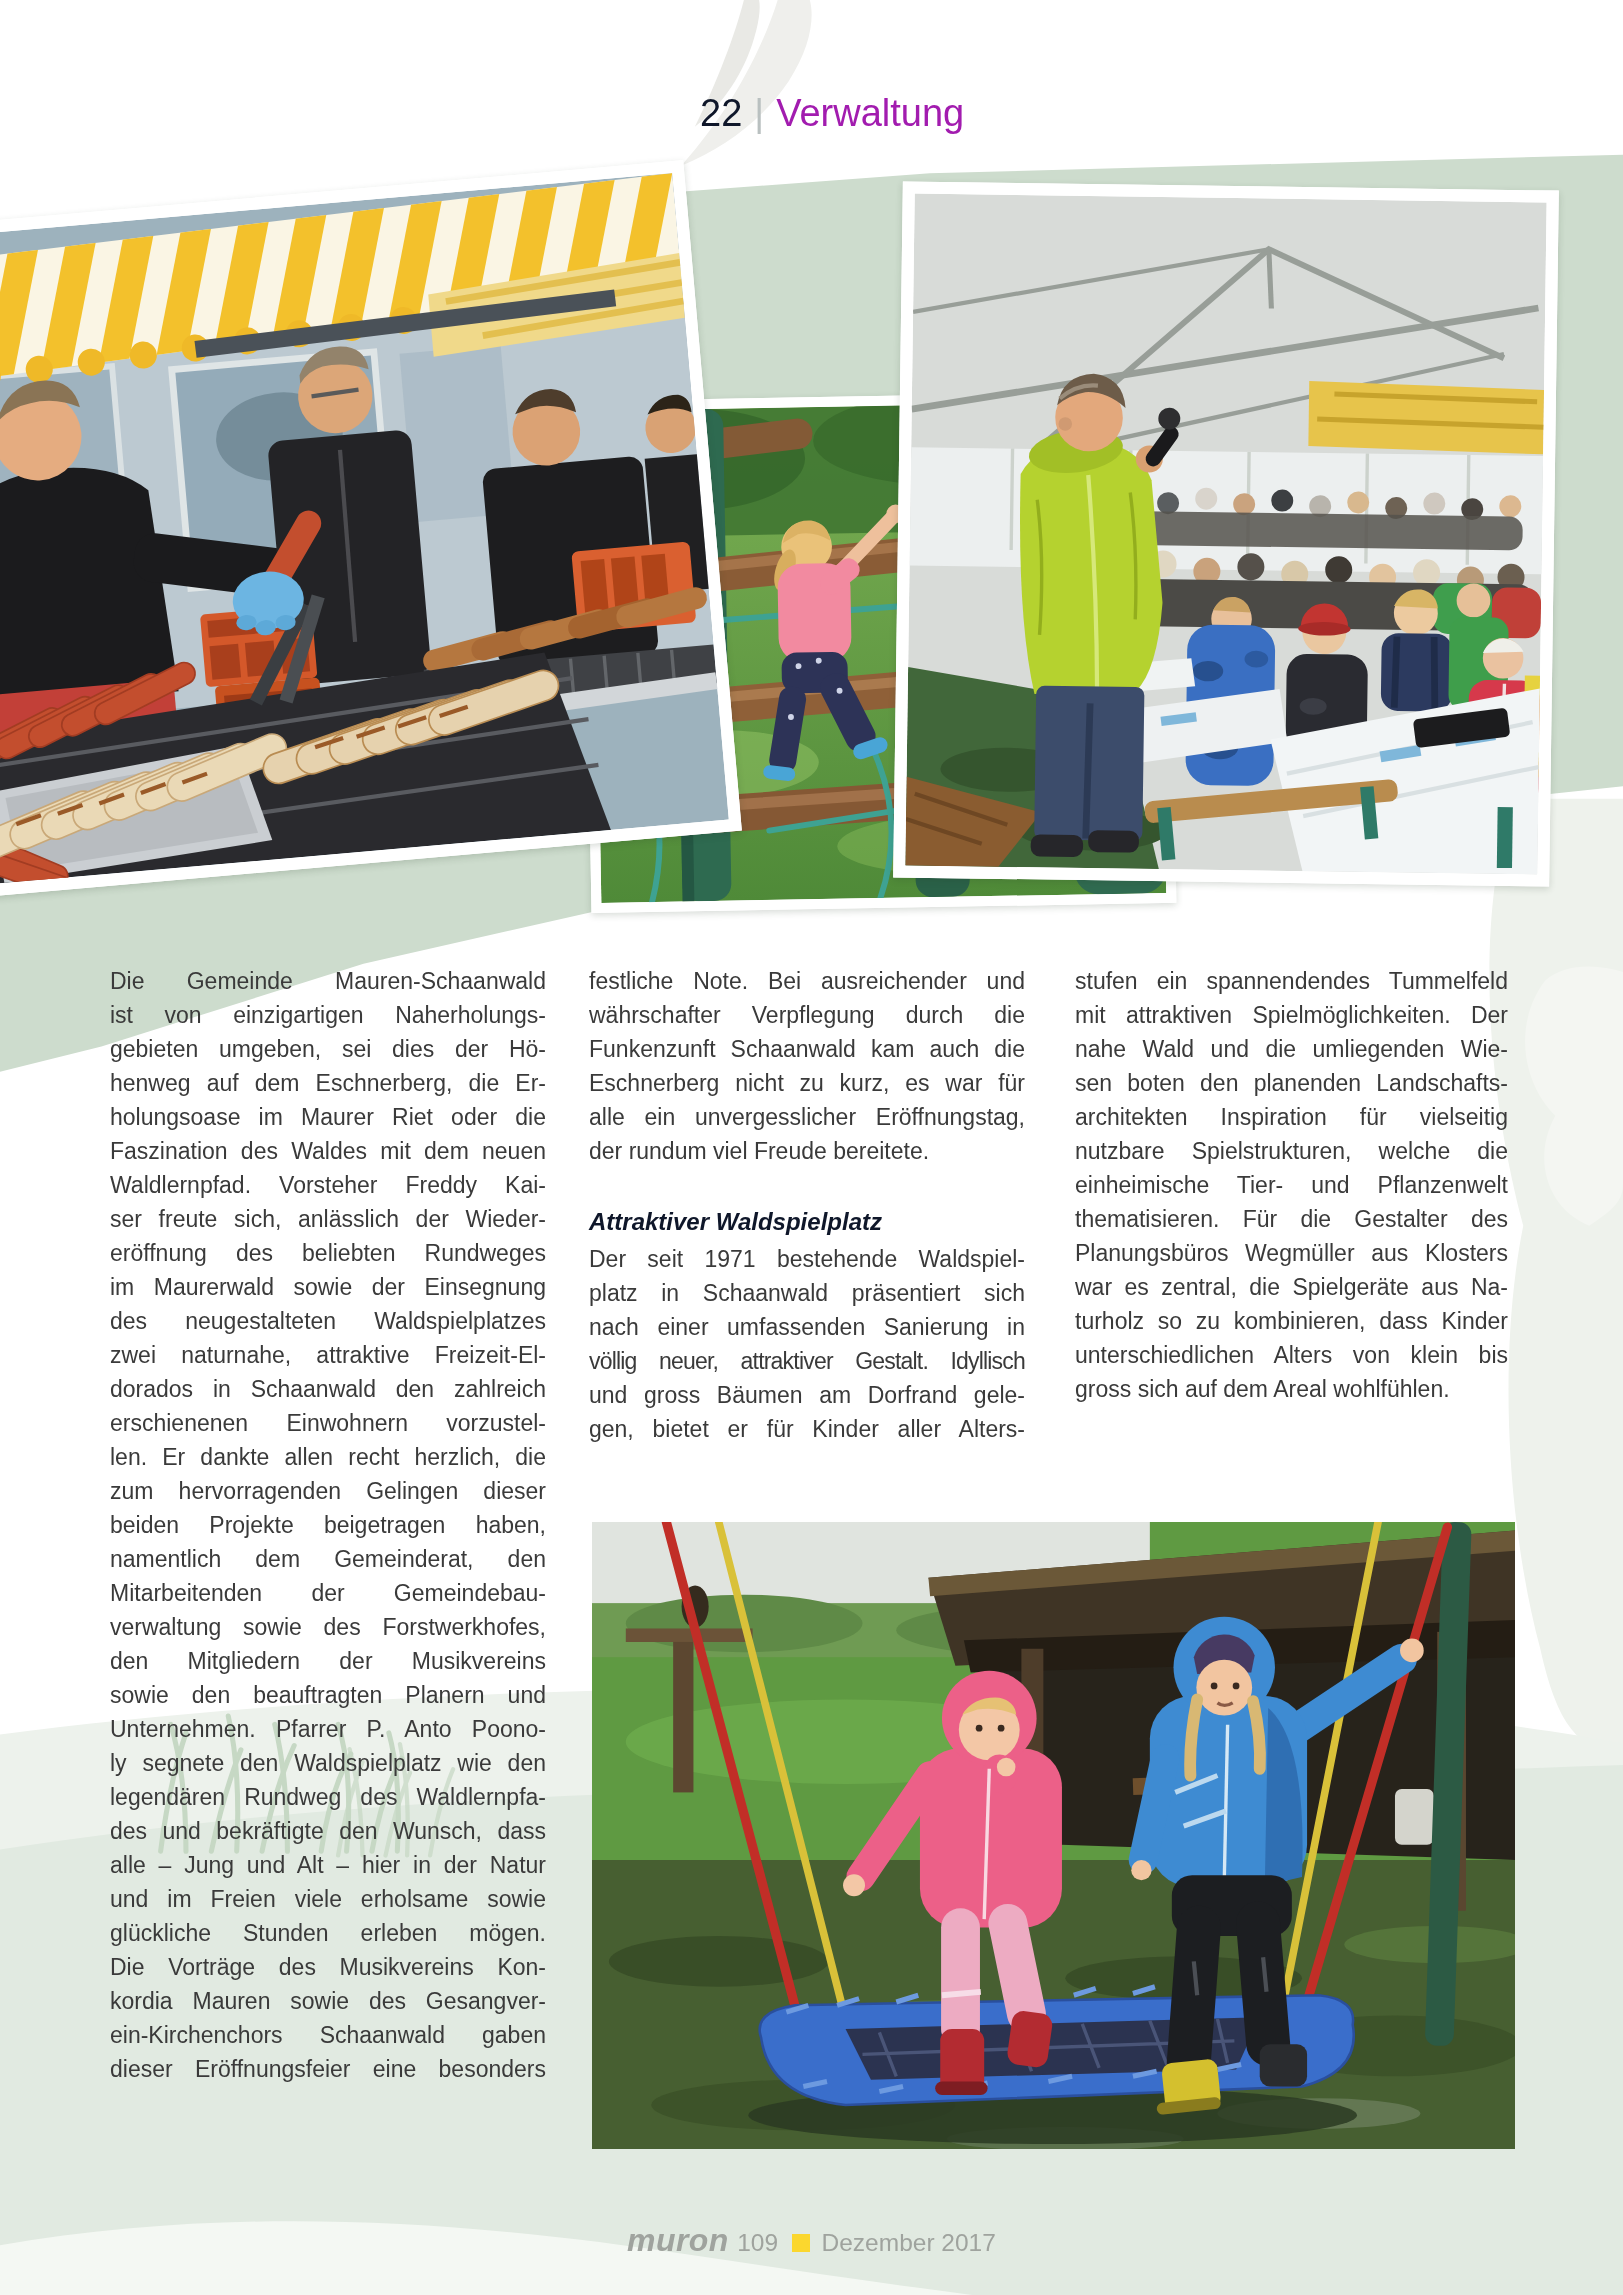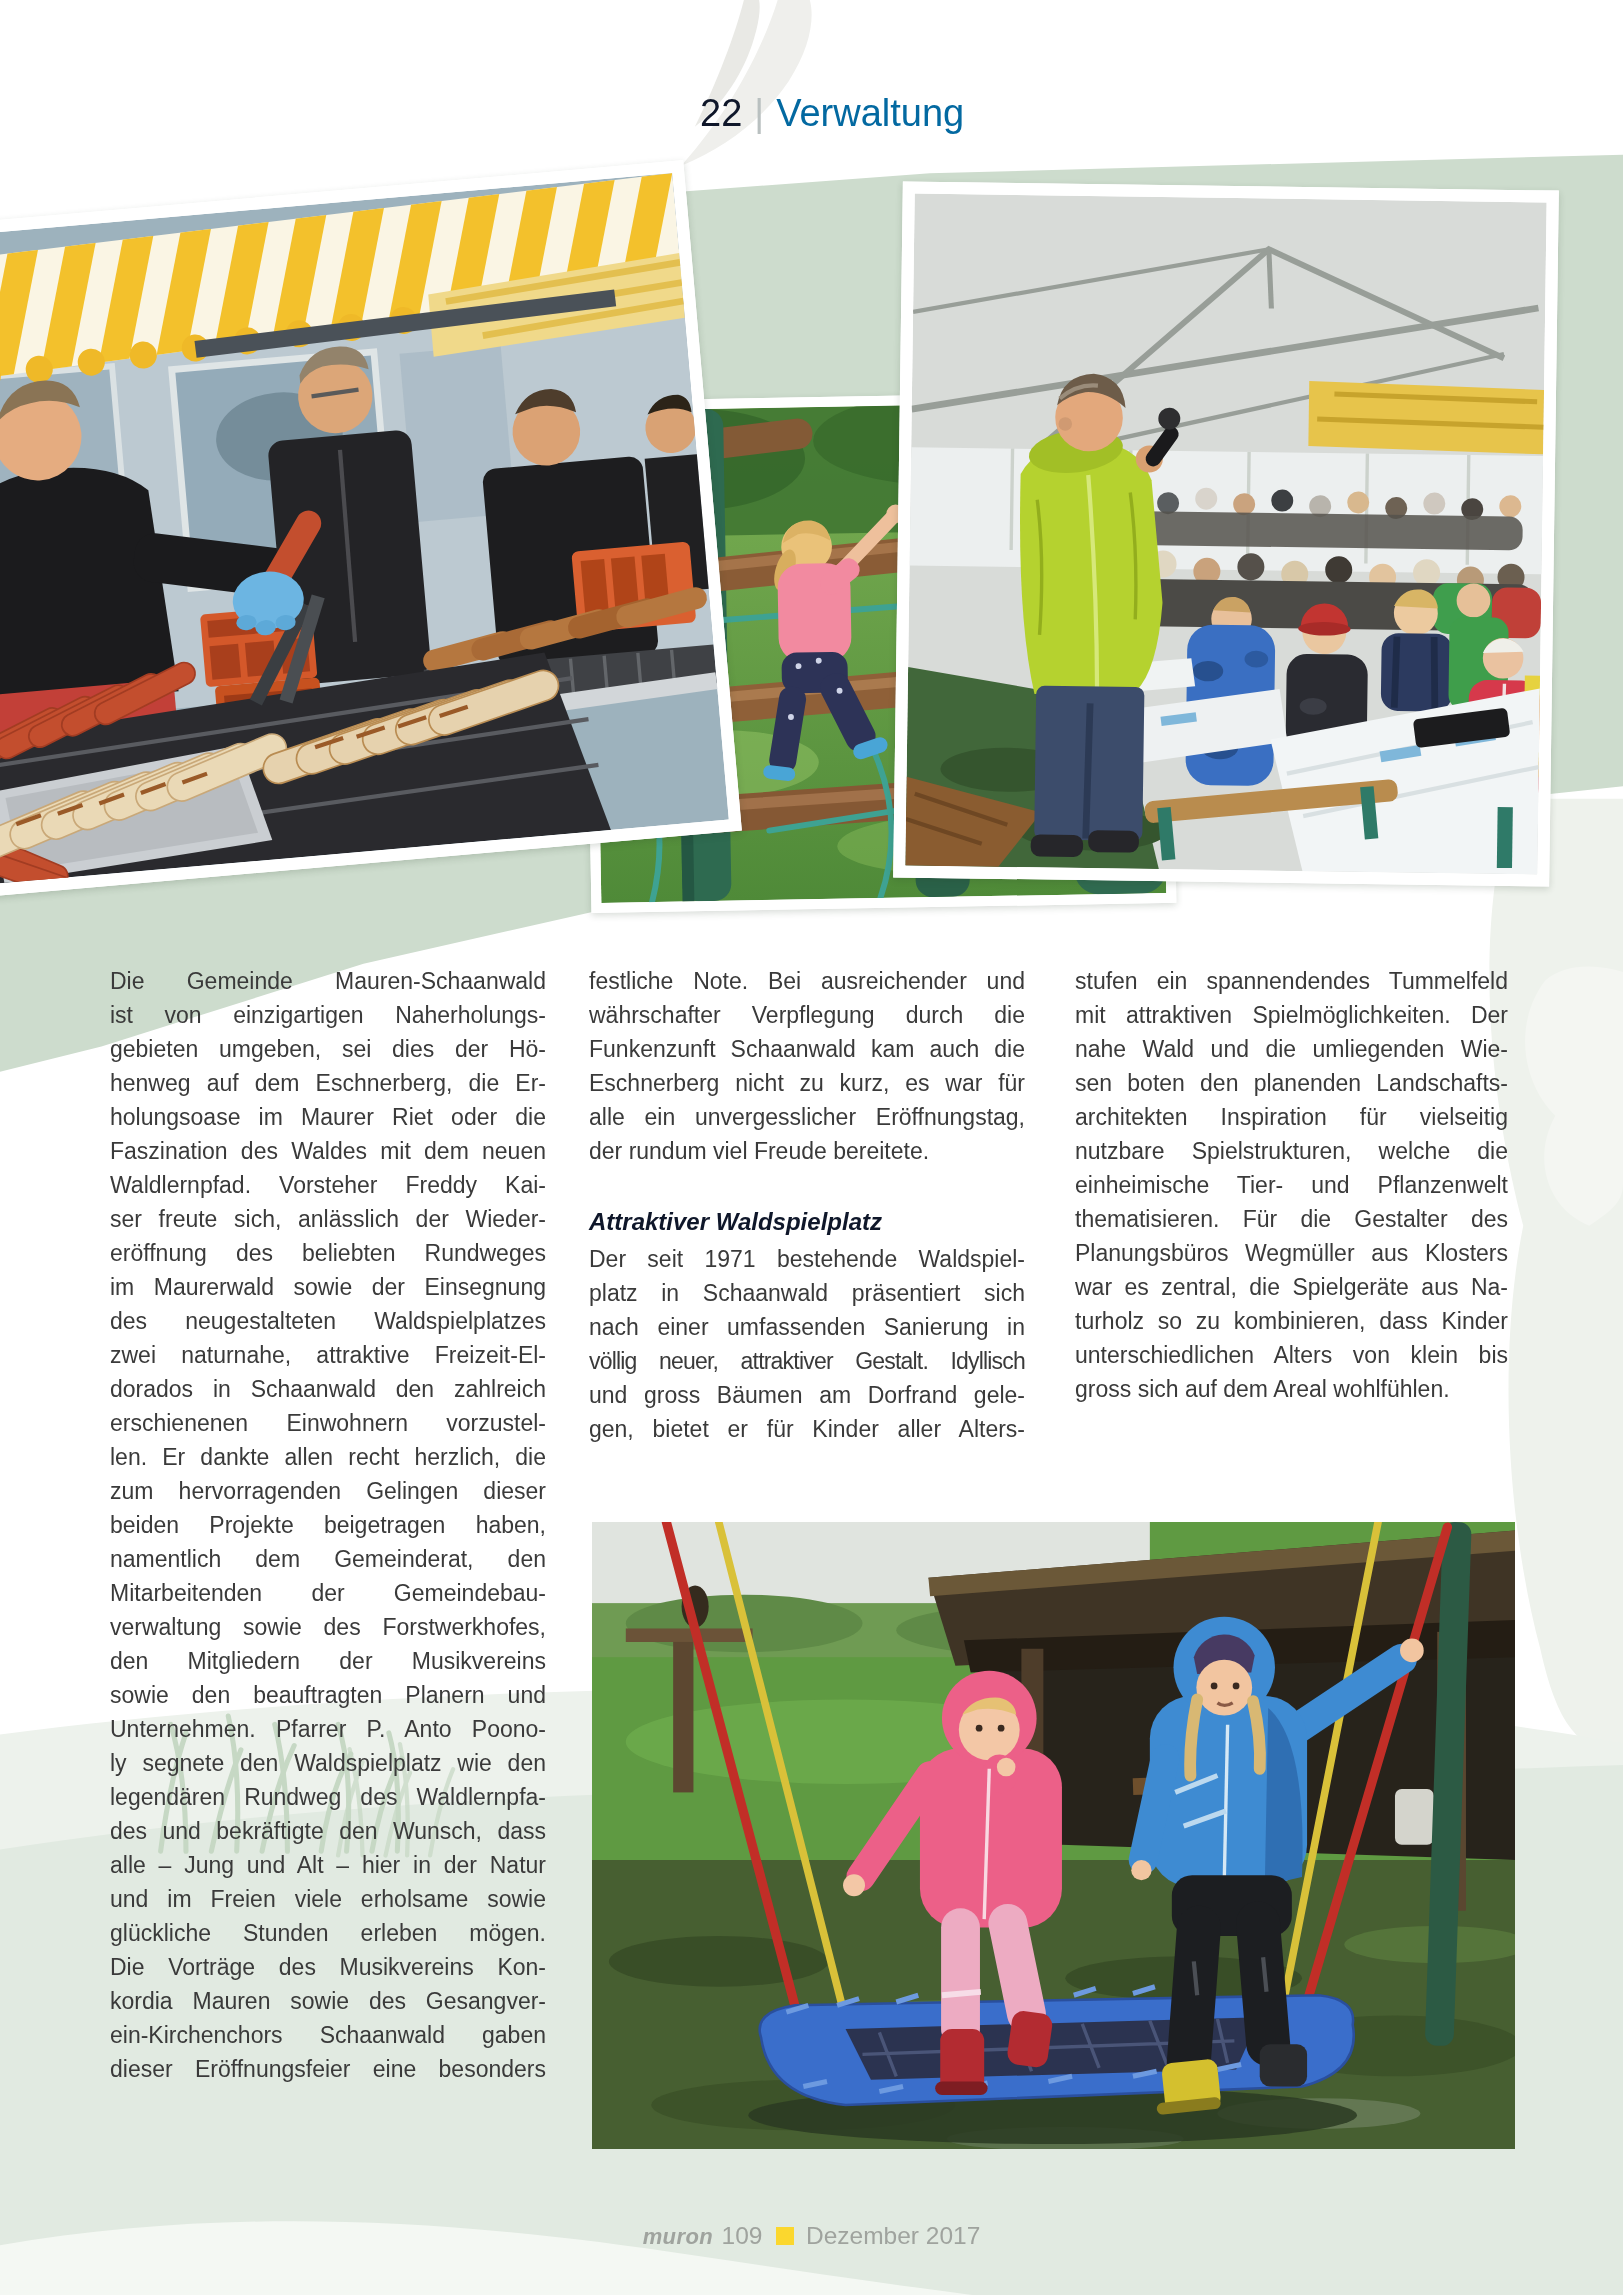--- a/index.html
+++ b/index.html
@@ -13,23 +13,23 @@
   .photo{position:absolute;background:#fff;box-shadow:0 2.5px 7.6px rgba(40,60,40,.18);}
   .photo svg{display:block;}
   .photo-grill{left:-71px;top:193px;width:761px;height:649px;border:12px solid #fff;transform:rotate(-5deg);z-index:3;}
   .photo-climb{left:587px;top:396px;width:565px;height:492px;border:10px solid #fff;transform:rotate(-1deg);z-index:2;}
   .photo-tent{left:898px;top:186px;width:632px;height:672px;border:12px solid #fff;transform:rotate(0.8deg);z-index:3;}
   .photo-swing{left:592px;top:1522px;width:923px;height:627px;z-index:2;box-shadow:none;}
   
   .pageheader{position:absolute;left:700px;top:91px;font-size:38px;line-height:44px;z-index:5;font-weight:400;}
   .pageheader .num{color:#0f172a;}
   .pageheader .sep{color:#b9c0c0;font-weight:300;padding:0 12px;}
-  .pageheader .sec{color:#0369a1;}
+  .pageheader .sec{color:#a21caf;}
   .pagefooter{position:absolute;left:0;top:2222px;width:1623px;text-align:center;z-index:5;color:#9fa39e;font-size:24.5px;}
-  .pagefooter .mag{font-style:italic;font-weight:700;font-size:22px;letter-spacing:0.4px;}
+  .pagefooter .mag{font-style:italic;font-weight:700;font-size:32px;letter-spacing:0.4px;}
   .pagefooter .issue{padding-left:8.5px;}
   .pagefooter .sq{display:inline-block;width:18px;height:18px;background:#fbd72e;margin:0 12px 0 13.5px;vertical-align:-0.8px;}
   
   .col{position:absolute;top:964px;width:436px;color:#3a3a3a;font-size:23px;line-height:34px;z-index:4;}
   .col1{left:110px;}
   .col2{left:589px;}
   .col3{left:1067px;width:433px;margin-left:8px;}
   .tline{text-align:justify;text-align-last:justify;}
   .tend{text-align-last:left;}
   .tight{letter-spacing:-0.8px;}

